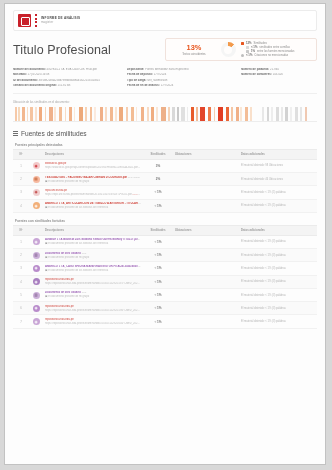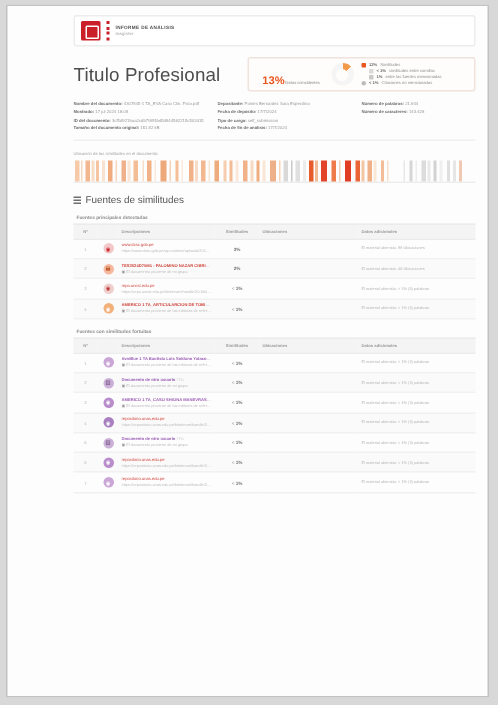--- a/index.html
+++ b/index.html
@@ -9,21 +9,20 @@
     font-family:"Liberation Sans","DejaVu Sans",sans-serif;
     overflow:hidden;
   }
   .page{
     position:absolute;left:4px;top:3px;
     width:322px;height:462px;
     background:#fdfdfd;
     border:1px solid #c2c2c2;
     box-sizing:border-box;
     overflow:hidden;
-    padding-left:36px;
   }
   .inner{padding:6px 8px 0 8px;}
 
   
   .brandbar{
     display:flex;align-items:center;gap:4px;
     border:1px solid #ececec;border-radius:2px;
     padding:3px 4px;background:#fff;
   }
   .logo{
@@ -53,21 +52,21 @@
     flex:1;padding-top:5px;letter-spacing:.1px;
   }
   .statbox{
     width:152px;flex:0 0 152px;
     border:1px solid #f0e2dc;border-radius:2px;
     background:#fffdfc;
     display:flex;padding:3px 4px;box-sizing:border-box;
   }
   .statleft{
     width:48px;flex:0 0 48px;
-    display:flex;flex-direction:row;align-items:flex-end;justify-content:center;
+    display:flex;flex-direction:column;align-items:center;justify-content:center;
   }
   .statpct{font-size:7.4px;font-weight:bold;color:#e8561f;line-height:1;}
   .statlbl{font-size:2.7px;color:#8a8a8a;margin-top:1.5px;text-align:center;}
   .donutwrap{
     width:20px;flex:0 0 20px;display:flex;align-items:center;justify-content:center;
   }
   .donut{
     width:15px;height:15px;border-radius:50%;
     background:
       conic-gradient(#f2994a 0 13%, #f5f5f5 13% 100%);

